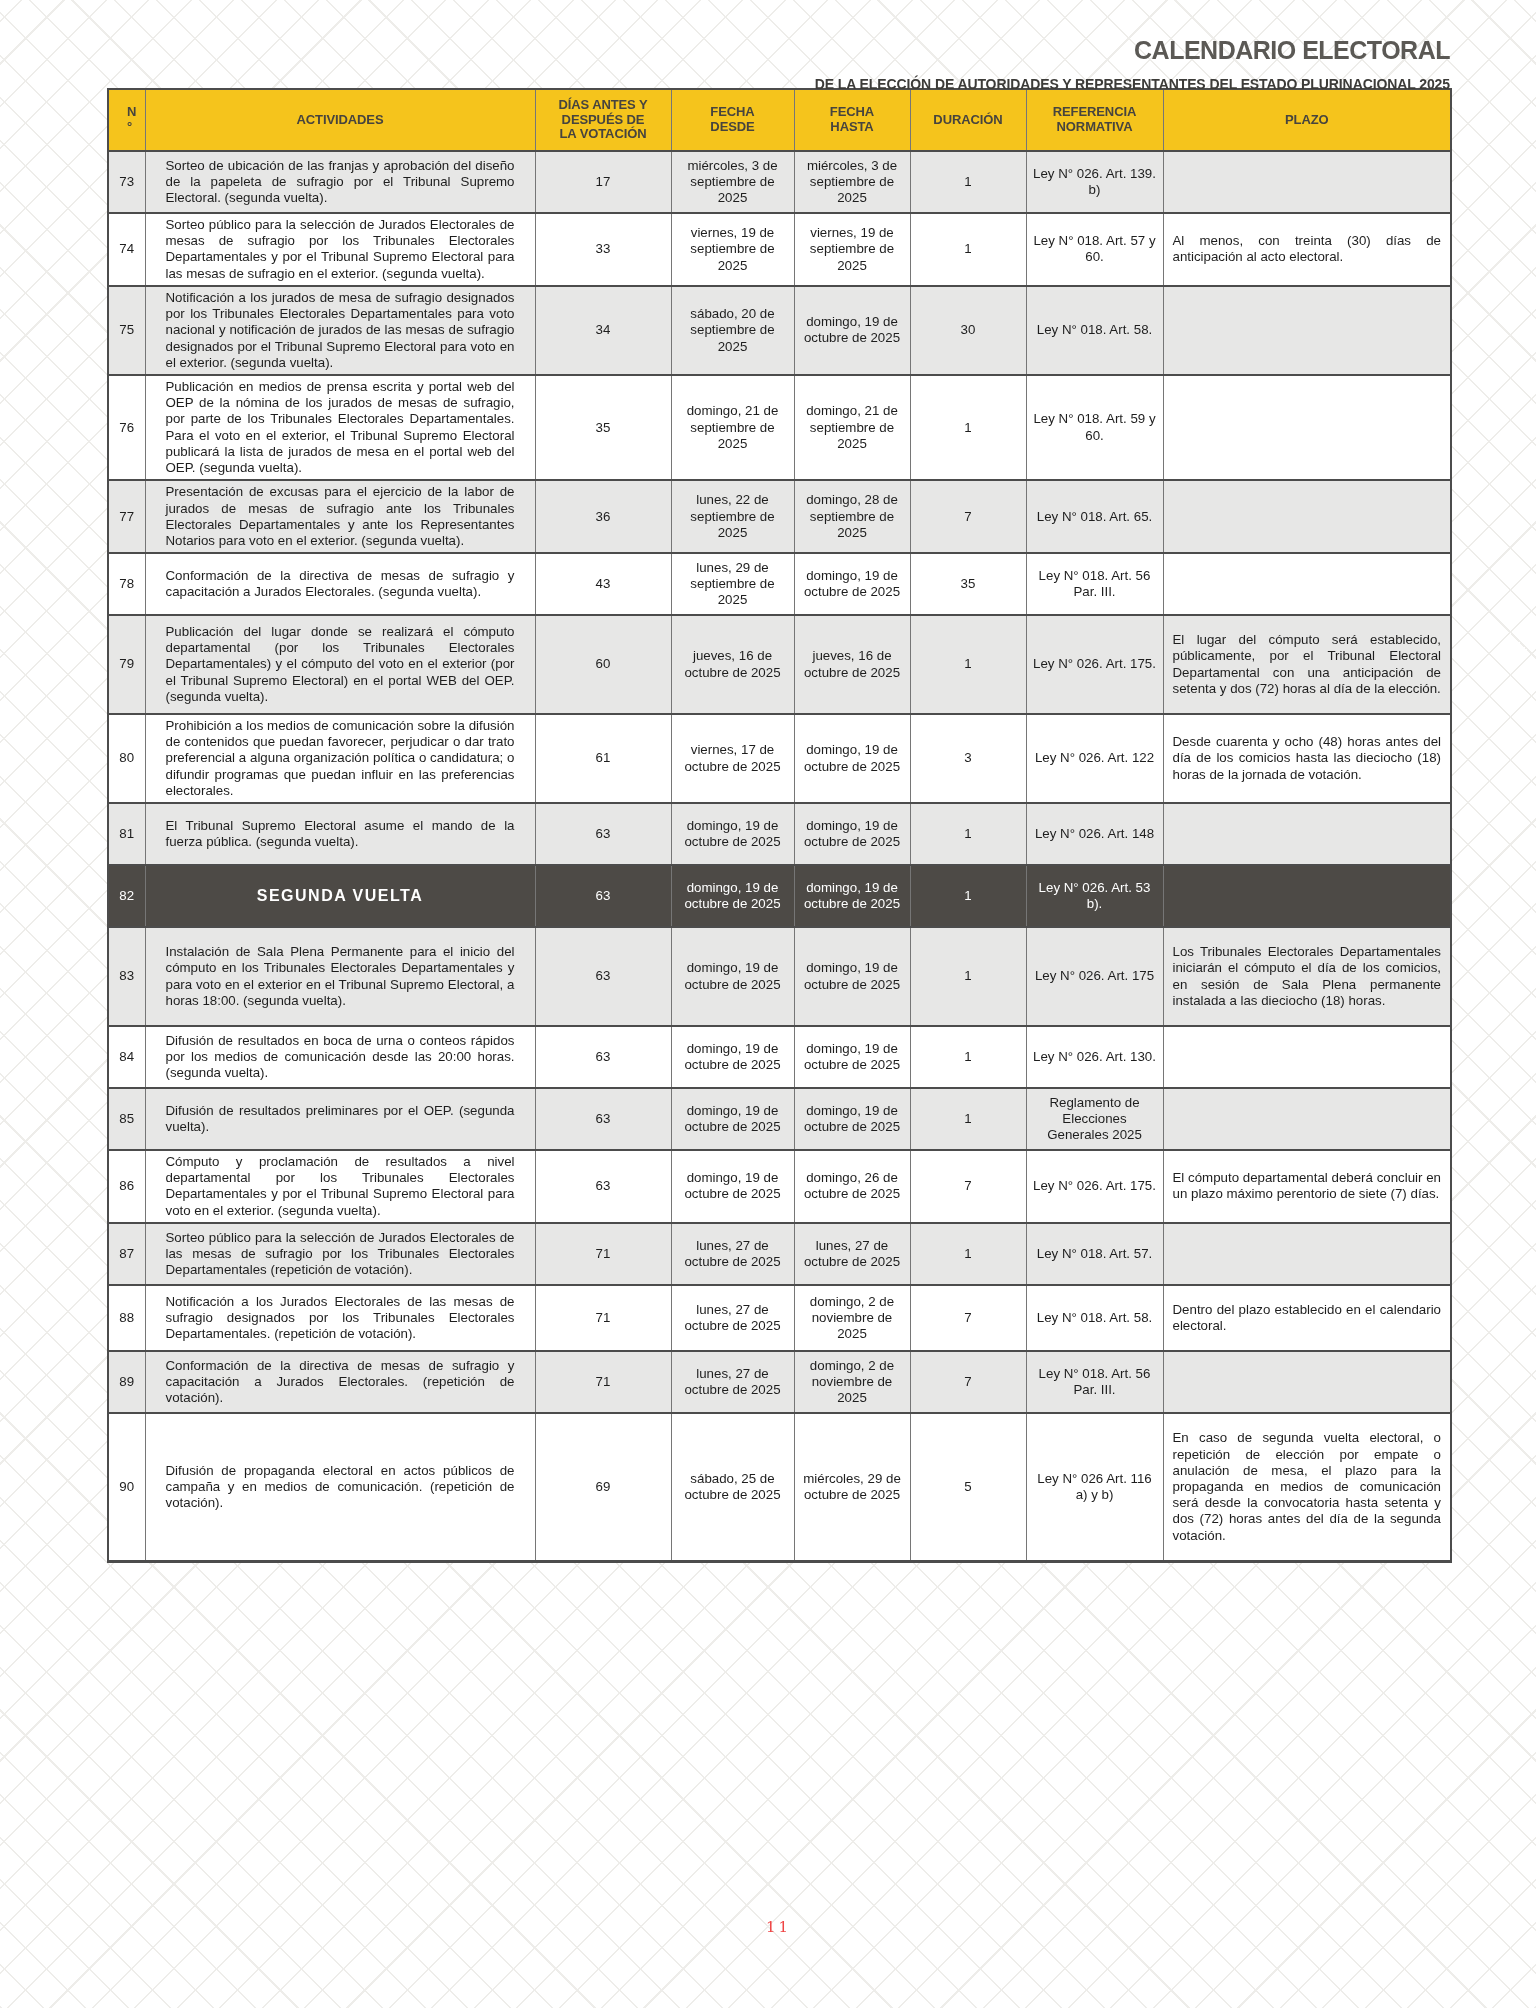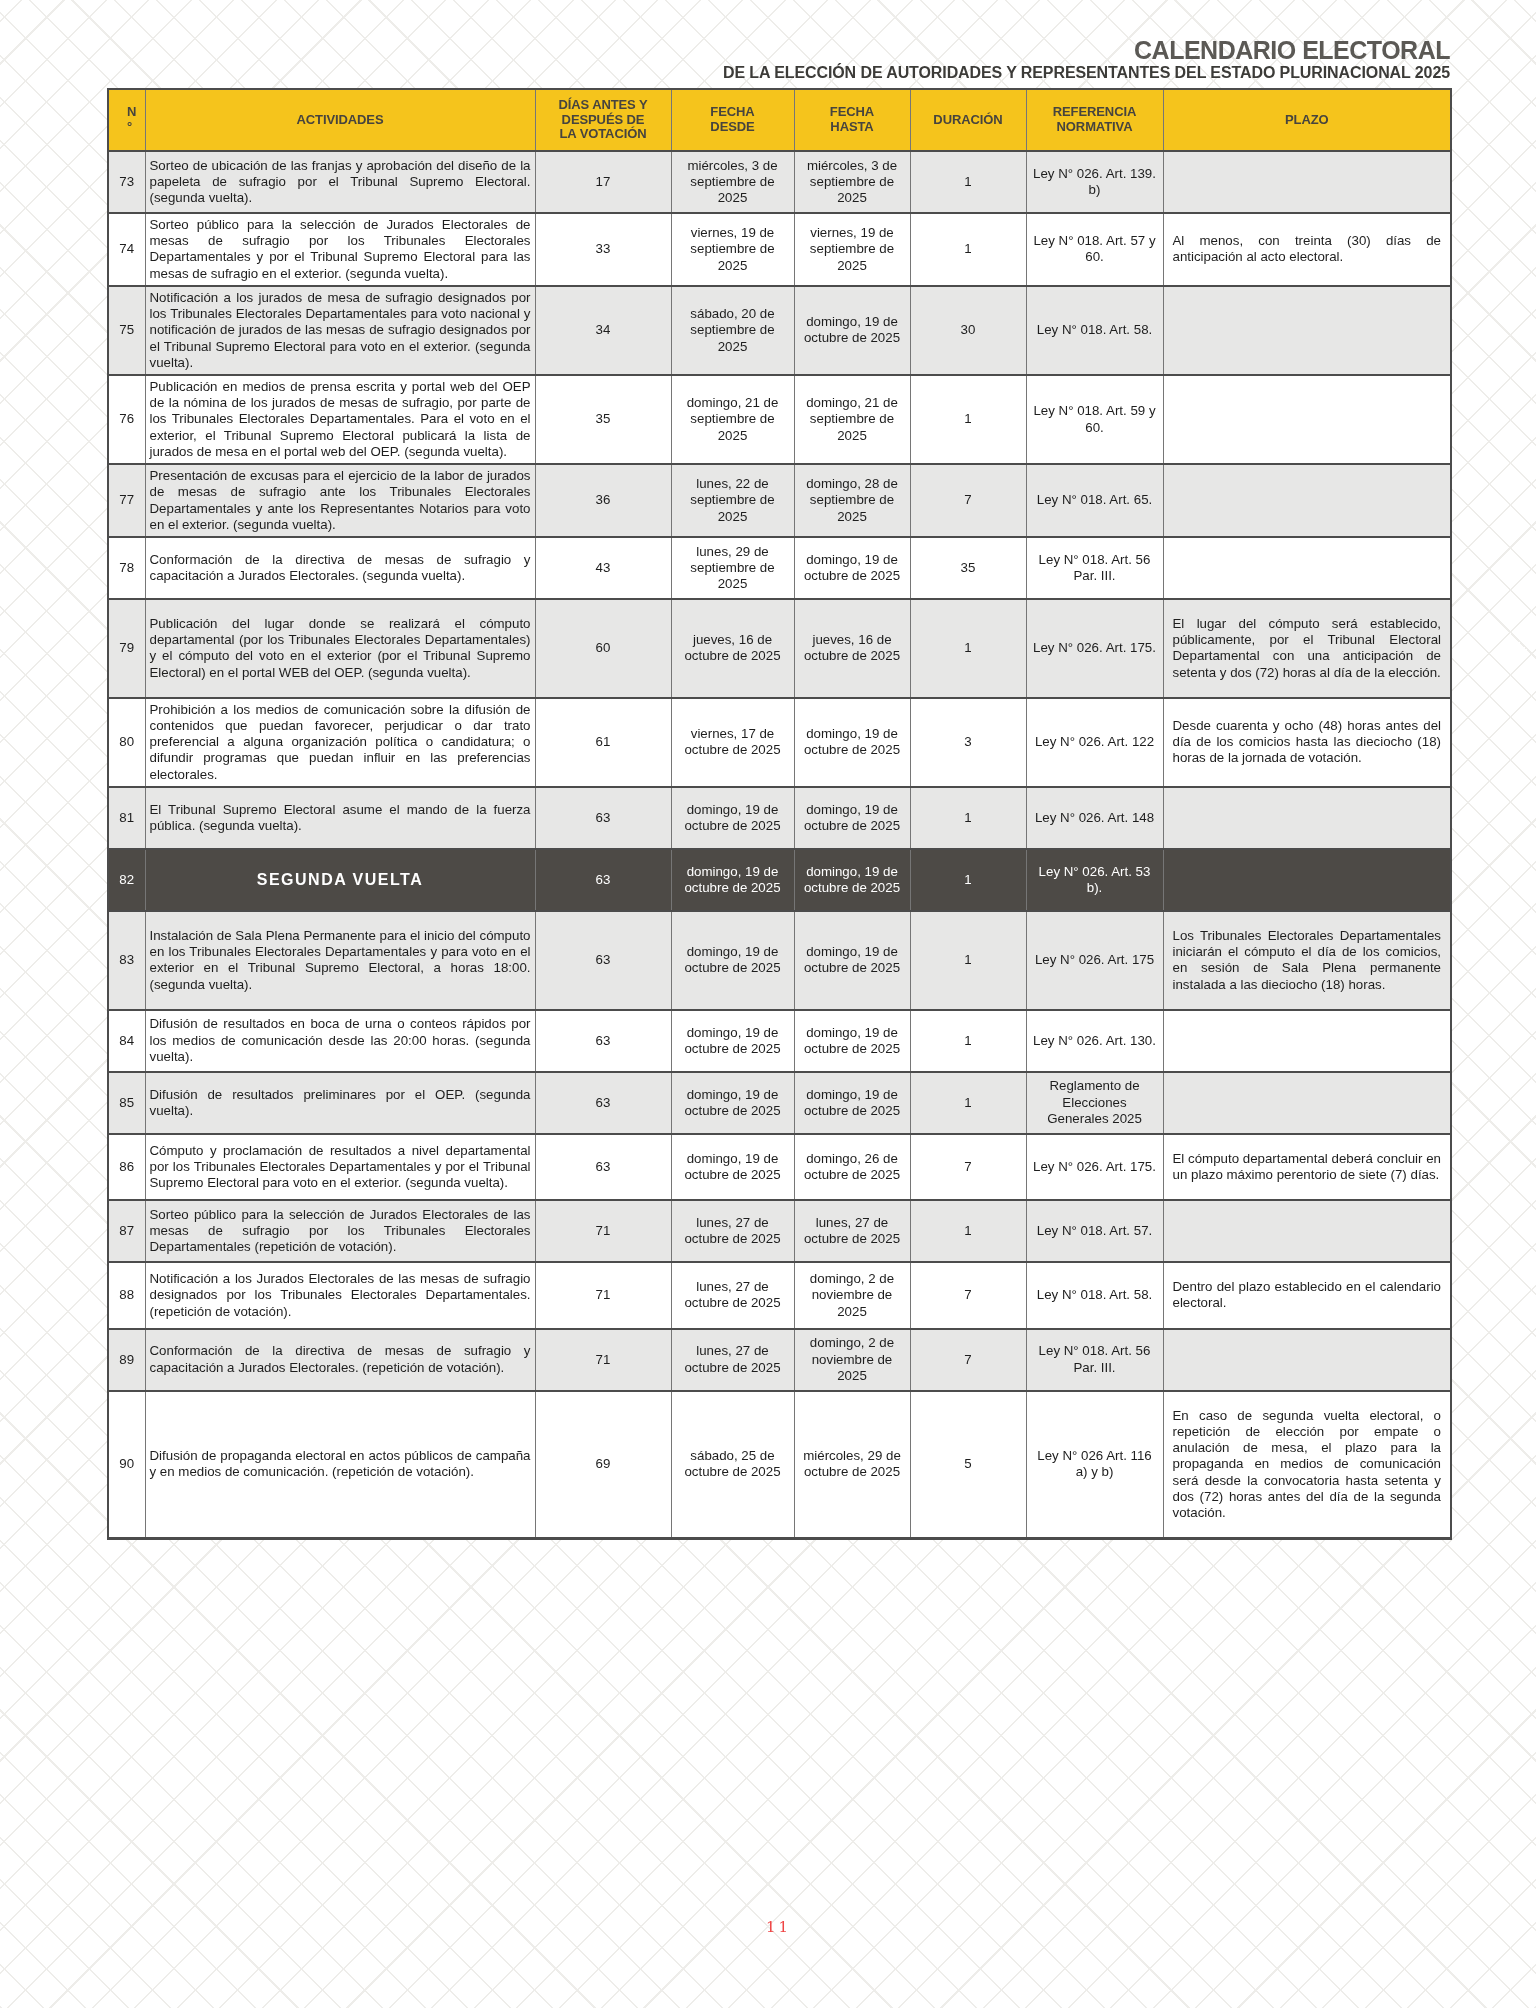--- a/index.html
+++ b/index.html
@@ -17,21 +17,21 @@
     background-image:
       repeating-linear-gradient(45deg, var(--pattern) 0 1.5px, transparent 1.5px 30px),
       repeating-linear-gradient(-45deg, var(--pattern) 0 1.5px, transparent 1.5px 30px);
     opacity:.8;
   }
   .doc-header{position:absolute;top:36px;right:86px;text-align:right;z-index:2;line-height:1.05;}
   .doc-title{
     font-size:25px;font-weight:bold;color:var(--title-text);letter-spacing:-0.5px;
     transform:scaleY(1.04);transform-origin:right top;
   }
-  .doc-subtitle{font-size:16px;font-weight:bold;color:var(--subtitle-text);letter-spacing:-0.1px;margin-top:3px;}
+  .doc-subtitle{font-size:14px;font-weight:bold;color:var(--subtitle-text);letter-spacing:-0.1px;margin-top:15px;}
   .cal-table{
     position:absolute;left:107px;top:88px;width:1343px;z-index:1;
     border-collapse:collapse;table-layout:fixed;background:#fff;
     border:2px solid var(--grid-thick);border-bottom-width:3px;
   }
   .cal-table th{
     background:var(--header-bg);color:var(--header-text);
     font-size:13px;font-weight:bold;text-align:center;line-height:1.13;
     padding:5px 18px;letter-spacing:-0.1px;
   }
@@ -39,21 +39,21 @@
     border-left:1px solid var(--grid-thin);border-right:1px solid var(--grid-thin);
     border-top:2px solid var(--grid-thick);border-bottom:2px solid var(--grid-thick);
     vertical-align:middle;word-wrap:break-word;
   }
   .cal-table td{font-size:13.3px;line-height:1.22;}
   .cal-table tr{height:62px;}
   tr.gray td{background:var(--row-gray);}
   tr.white td{background:var(--row-white);}
   tr.dark td{background:var(--highlight-bg);color:var(--highlight-text);}
   .c-center{text-align:center;padding:3px 4px;}
-  .c-act{text-align:justify;padding:3px 4px;margin-left:24px;}
+  .c-act{text-align:justify;padding:3px 20px;margin-left:24px;}
   .c-plazo{text-align:justify;padding:16px 9px;}
   tr.dark .c-act{text-align:center;font-weight:bold;font-size:16px;letter-spacing:1.5px;}
   .page-number{
     position:absolute;left:107px;top:1918px;width:1343px;text-align:center;z-index:1;
     font-family:"DejaVu Serif",serif;font-size:15px;letter-spacing:3px;color:#ef4444;
   }
 </style>
 </head>
 <body>
 

